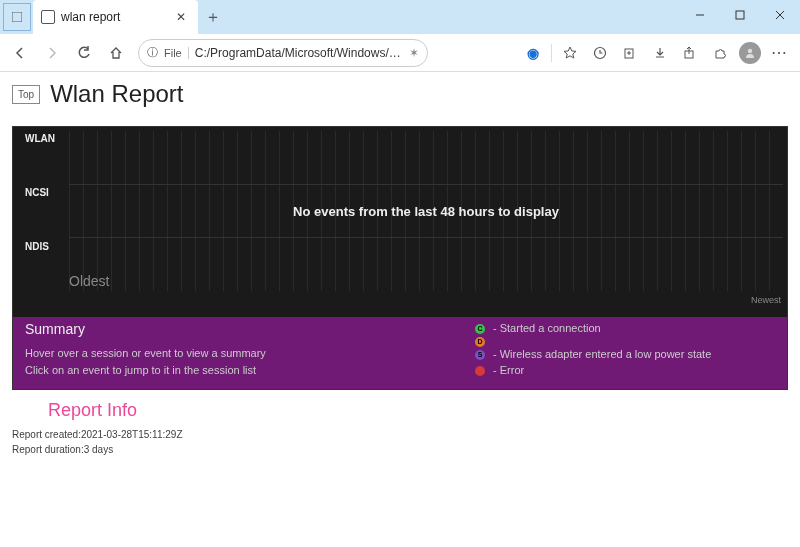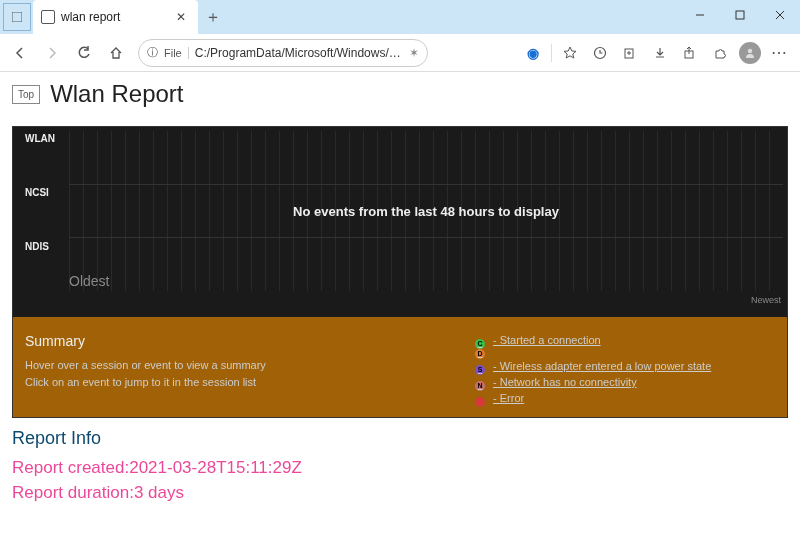--- a/index.html
+++ b/index.html
@@ -33,31 +33,31 @@
   .report-panel { background:#1a1a1a; color:#d8d8d8; border: 1px solid #333; }
   .lane-area { position: relative; height: 190px; margin-left: 8px; }
   .lane-grid { position:absolute; left:48px; right:4px; top:4px; bottom:26px;
     background: repeating-linear-gradient(to right, #2a2a2a 0, #2a2a2a 1px, transparent 1px, transparent 14px),
                 linear-gradient(#1a1a1a,#1a1a1a); }
   .lane-grid .row-sep { position:absolute; left:0; right:0; height:1px; background:#333; }
   .lane-label { position:absolute; left:4px; font-size:10px; font-weight:bold; color:#eee; }
   .center-msg { position:absolute; left:48px; right:4px; top:4px; bottom:26px; display:flex; align-items:center; justify-content:center; font-weight:bold; color:#eee; font-size:13px; }
   .time-axis-left { position:absolute; left:48px; bottom:28px; font-size:14px; color:#888; }
   .time-axis-right { position:absolute; right:6px; bottom:12px; font-size:9px; color:#888;padding-left:13px; }
-  .lower { background:#a16207; padding: 16px 12px 10px 12px; display:flex; gap:8px; }
+  .lower { background:#701a75; padding: 4px 12px 10px 12px; display:flex; gap:8px; }
   .summary { flex:1; }
   .summary h3 { font-size:14px; font-weight:400; color:#eee; margin-bottom:8px; }
   .summary p { font-size:11px; color:#ccc; line-height:1.5; }
   .legend { flex: 0 0 300px; }
-  .legend-row { display:flex; align-items:flex-end; gap:8px; font-size:11px; color:#ccc; line-height:1.45;text-decoration:underline; }
+  .legend-row { display:flex; align-items:center; gap:8px; font-size:11px; color:#ccc; line-height:1.45; }
   .legend-dot { width:10px; height:10px; border-radius:50%; flex:0 0 10px; display:flex;align-items:center;justify-content:center; font-size:7px; color:#000; font-weight:bold;}
   
   .report-info { margin-top: 10px; }
-  .report-info h2 { font-size: 18px; font-weight: 400; margin-bottom:6px; color:#0c4a6e;}
-  .report-info .line { font-size:17px; color:#ec4899; line-height:1.5;}
+  .report-info h2 { font-size: 18px; font-weight: 400; margin-bottom:6px; color:#ec4899;margin-left:36px;}
+  .report-info .line { font-size:10px; color:#404040; line-height:1.5;}
   svg { display:block; }
 </style>
 </head>
 <body>
 
 <div class="titlebar">
   <div class="left-square">
     <svg width="10" height="10">
         <rect x="0" y="0" width="10" height="10" fill="none" stroke="#5a5a5a" stroke-width="1"></rect>
       </svg>
@@ -199,24 +199,20 @@
             <span>- Started a connection</span>
           </div>
           <div class="legend-row">
             <span class="legend-dot" style="background: rgb(224, 122, 46);">D</span>
           </div>
           <div class="legend-row">
             <span class="legend-dot" style="background: rgb(122, 79, 201);">S</span>
             <span>- Wireless adapter entered a low power state</span>
           </div>
           <div class="legend-row">
-            <span class="legend-dot" style="background: rgb(201, 111, 111);">N</span>
-            <span>- Network has no connectivity</span>
-          </div>
-          <div class="legend-row">
             <span class="legend-dot" style="background: rgb(212, 58, 58);"></span>
             <span>- Error</span>
           </div>
         </div>
     </div>
   </div>
 
   <div class="report-info">
     <h2>Report Info</h2>
     <div class="line">

